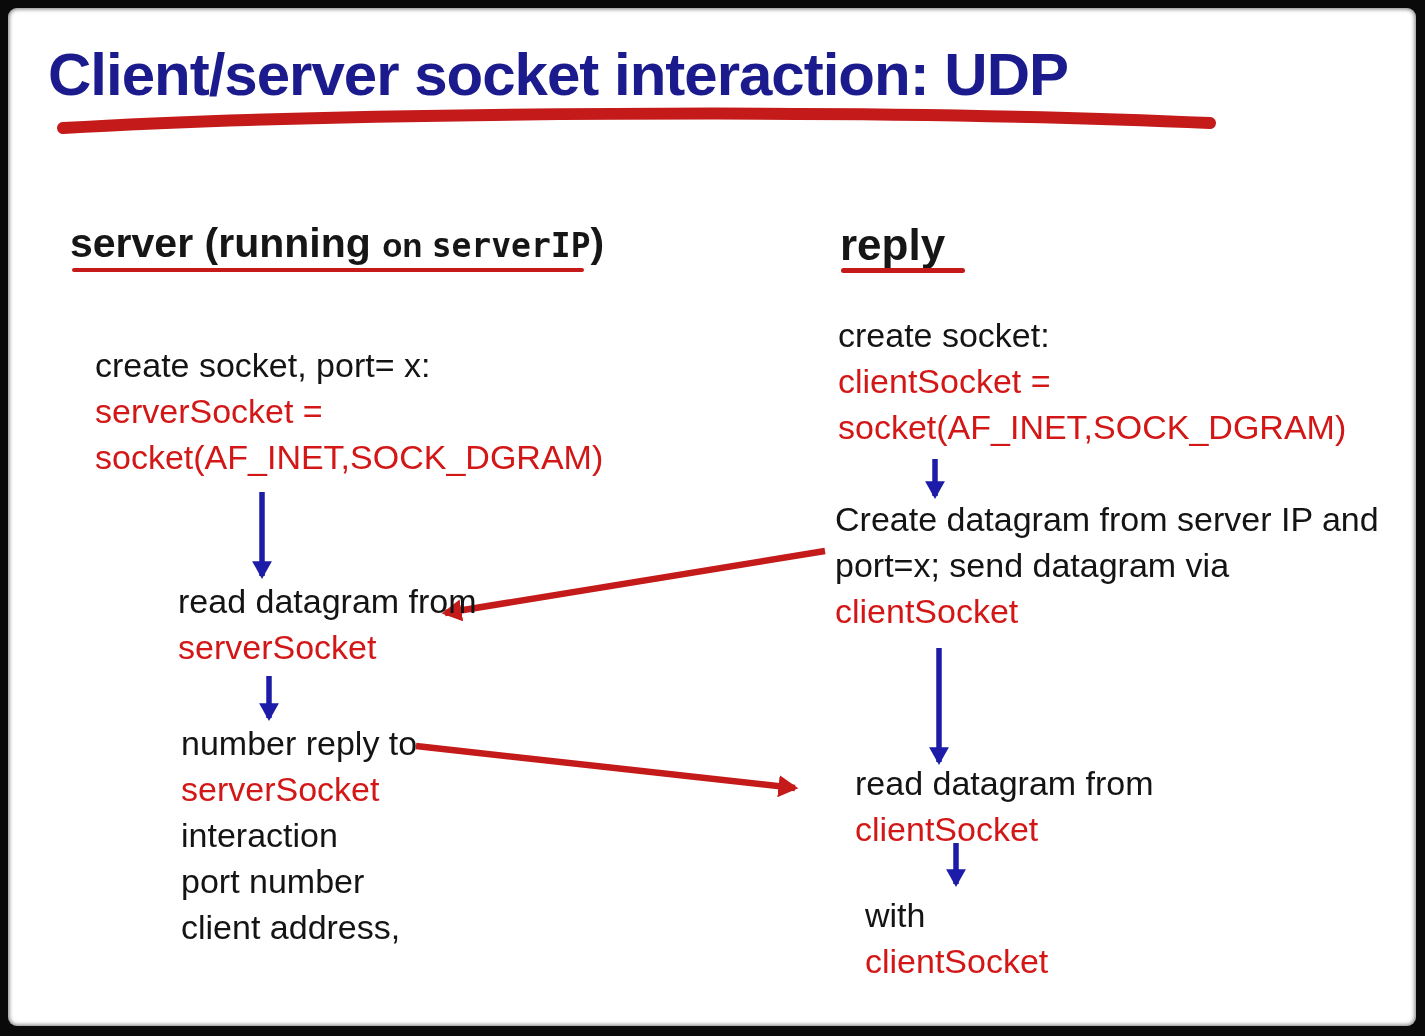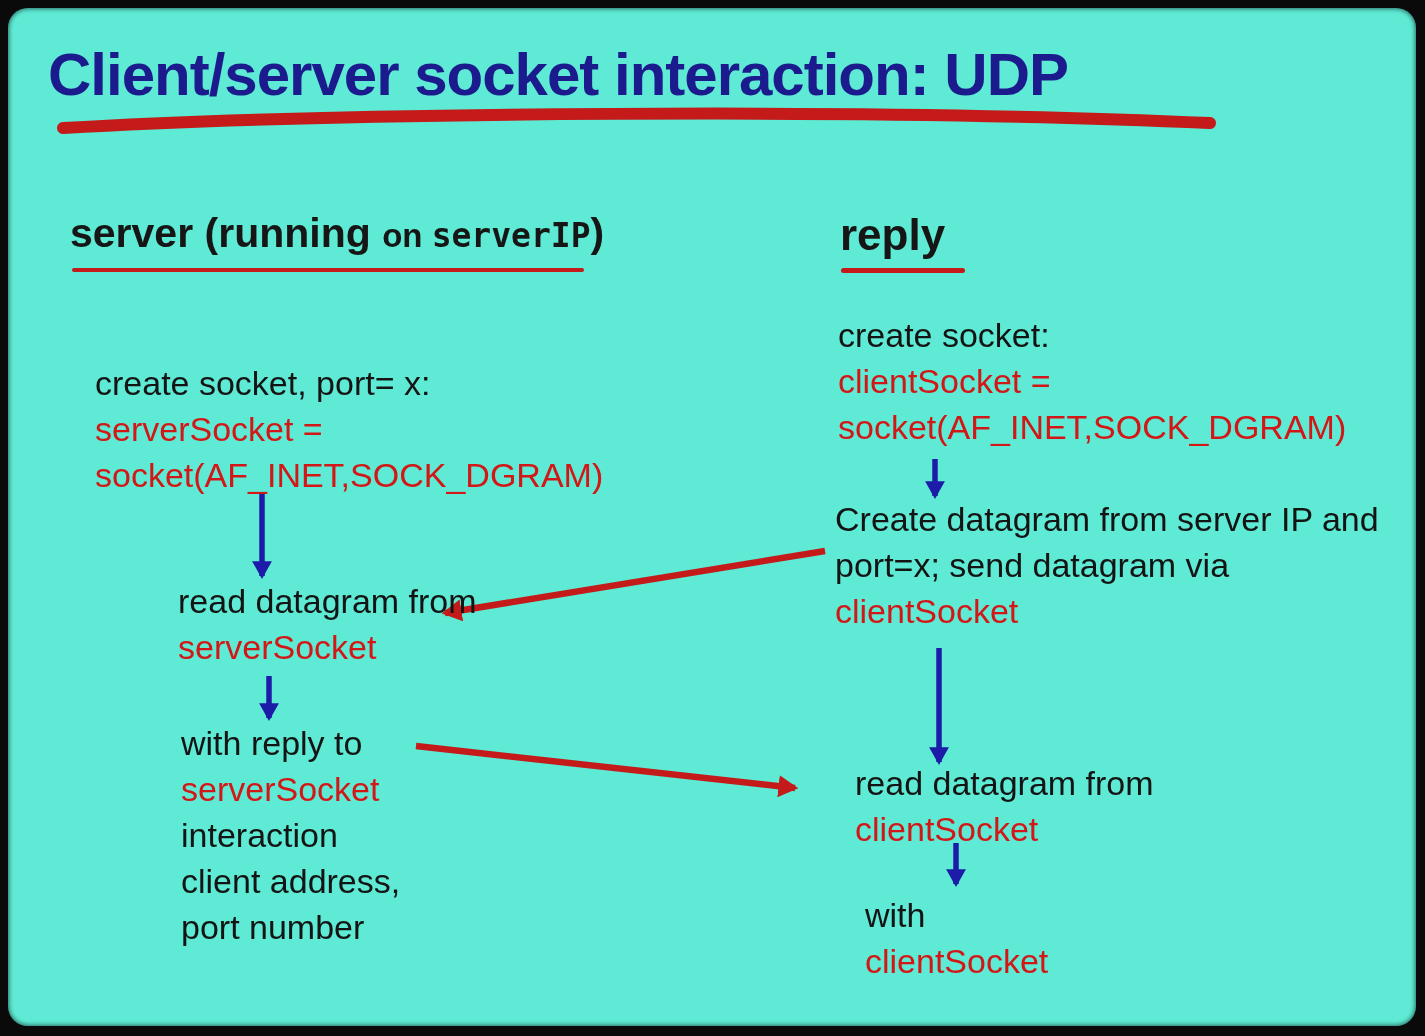--- a/index.html
+++ b/index.html
@@ -1,33 +1,33 @@
 <!DOCTYPE html>
 <html><head>
 <meta charset="utf-8">
 <style>
   html,body { margin:0; padding:0; }
   body { width:1425px; height:1036px; background:#111; font-family:"Liberation Sans", sans-serif; }
   .canvas { position:relative; width:1425px; height:1036px; background:#0a0a0a; overflow:hidden; }
   .slide {
     position:absolute; left:8px; top:8px; right:9px; bottom:10px;
-    background:#5eead4; border-radius:20px;
+    background:#ffffff; border-radius:9px;
     box-shadow: inset 0 0 4px 1px rgba(0,0,0,.55);
     overflow:hidden;
     text-decoration:underline;
   }
   
   .inner { position:absolute; left:-8px; top:-8px; width:1425px; height:1036px; }
 
   .title {
     position:absolute; left:48px; top:40px;
     font-size:60px; letter-spacing:-1px; font-weight:600;
     color:#1b1b8e; white-space:nowrap;
   }
-  .heading { position:absolute; white-space:nowrap; color:#161616; }
+  .heading { position:absolute; white-space:nowrap; color:#161616;margin-top:10px; }
   .heading .h-big  { font-size:41px; font-weight:600; }
   .heading .h-med  { font-size:33px; font-weight:600; }
   .heading .h-code { font-size:33px; font-weight:600; font-family:"DejaVu Sans Mono", monospace; }
   .uline { position:absolute; background:#c41a1a; border-radius:3px; }
 
   .tblock { position:absolute; white-space:nowrap; }
   .tblock div { font-size:34px; line-height:46px; }
   .tk { color:#141414; }
   .tr { color:#d31717; }
 
@@ -68,37 +68,37 @@
       <div class="heading" style="left:70px; top:210px;">
         <span class="h-big">server</span><span class="h-big"> (running </span><span class="h-med">on </span><span class="h-code">serverIP</span><span class="h-big">)</span>
       </div>
       <div class="uline" style="left:72px; top:268px; width:512px; height:4px;"></div>
 
       <div class="heading" style="left:840px; top:210px;">
         <span class="h-big" style="font-size:44px;">reply</span>
       </div>
       <div class="uline" style="left:841px; top:268px; width:124px; height:5px;"></div>
 
-      <div class="tblock" style="left:95px; top:342px;margin-top:18px;">
+      <div class="tblock" style="left:95px; top:342px;">
         <div class="tk">create socket, port= x:</div>
         <div class="tr">serverSocket =</div>
         <div class="tr">socket(AF_INET,SOCK_DGRAM)</div>
       </div>
 
       <div class="tblock" style="left:178px; top:578px;">
         <div class="tk">read datagram from</div>
         <div class="tr">serverSocket</div>
       </div>
 
       <div class="tblock" style="left:181px; top:720px;">
-        <div class="tk">with reply to</div>
+        <div class="tk">number reply to</div>
         <div class="tr">serverSocket</div>
         <div class="tk">interaction</div>
+        <div class="tk">port number</div>
         <div class="tk">client address,</div>
-        <div class="tk">port number</div>
       </div>
 
       <div class="tblock" style="left:838px; top:312px;">
         <div class="tk">create socket:</div>
         <div class="tr">clientSocket =</div>
         <div class="tr">socket(AF_INET,SOCK_DGRAM)</div>
       </div>
 
       <div class="tblock" style="left:835px; top:496px;">
         <div class="tk">Create datagram from server IP and</div>

